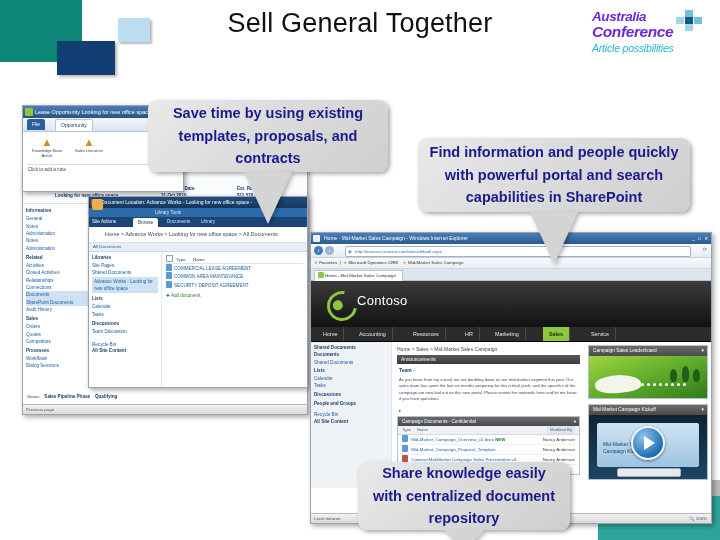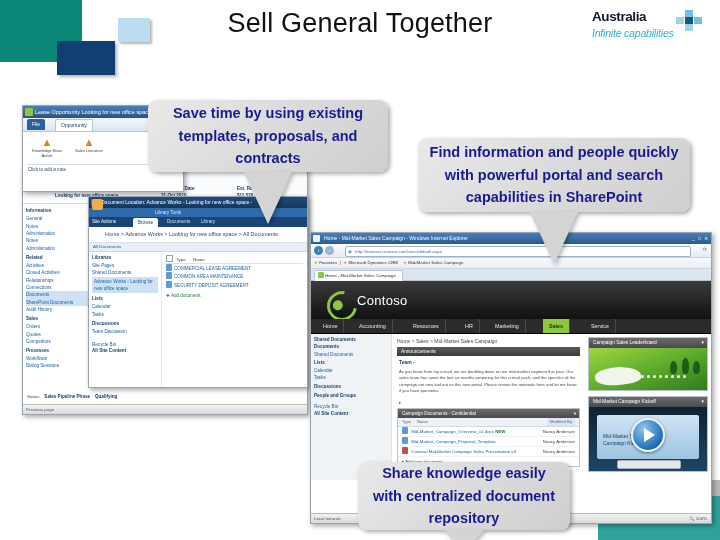--- a/index.html
+++ b/index.html
@@ -26,21 +26,21 @@
   
   #page-title{
     position:absolute;left:0;top:8px;width:720px;text-align:center;
     font-size:27px;color:#111;letter-spacing:.2px;
     font-family:"Liberation Sans", sans-serif;
   }
 
   
   #logo{position:absolute;right:10px;top:10px;width:118px;height:72px;text-align:left;}
   #logo .l1,#logo .l2,#logo .l3{
-    font-weight:bold;color:#0f172a;line-height:1.0;letter-spacing:-.4px;
+    font-weight:bold;color:#6d28d9;line-height:1.0;letter-spacing:-.4px;font-style:italic;
   }
   #logo .l1{font-size:13.5px;}
   #logo .l2{font-size:15px;}
   #logo .l3{font-size:15.5px;}
   #logo .tag{font-size:10.5px;color:#2bb3d4;font-style:italic;margin-top:3px;letter-spacing:-.2px;}
   #logo-mark{position:absolute;right:8px;top:0px;width:26px;height:22px;}
   #logo-mark i{position:absolute;display:block;}
   #logo-mark i:nth-child(1){left:9px;top:0;width:8px;height:7px;background:#6fc2dd;}
   #logo-mark i:nth-child(2){left:0px;top:7px;width:8px;height:7px;background:#9fd3e6;}
   #logo-mark i:nth-child(3){left:9px;top:7px;width:8px;height:7px;background:#15587f;}
@@ -111,21 +111,21 @@
   #win-contoso .ienav{height:13px;background:linear-gradient(#fdfdfd,#e6ebf1);
       border-bottom:1px solid #c9d2db;position:relative;}
   #win-contoso .addr{position:absolute;left:34px;top:2px;right:20px;height:9px;background:#fff;
       border:1px solid #9fb3c8;border-radius:2px;font-size:4.4px;color:#3a6ea5;line-height:9px;padding-left:9px;white-space:nowrap;overflow:hidden;}
   #win-contoso .favbar{height:10px;background:linear-gradient(#f7f9fb,#e9eef3);border-bottom:1px solid #cdd6df;
       font-size:4.4px;color:#333;line-height:10px;padding-left:3px;white-space:nowrap;}
   #win-contoso .ietab{height:11px;background:#dde6ef;border-bottom:1px solid #b9c5d2;position:relative;}
   #win-contoso .ietab .t{position:absolute;left:3px;top:1px;height:10px;line-height:10px;
       background:#fff;border:1px solid #b9c5d2;border-bottom:none;border-radius:2px 2px 0 0;
       font-size:4.4px;color:#333;padding:0 6px 0 10px;white-space:nowrap;}
-  .cbrand{height:38px;background:linear-gradient(#3b3b3b,#111);position:relative;text-align:center;}
+  .cbrand{height:46px;background:linear-gradient(#3b3b3b,#111);position:relative;text-align:center;}
   .cbrand .cname{position:absolute;left:46px;top:12px;color:#fff;font-size:13px;letter-spacing:.3px;}
   .cbrand .cmark{position:absolute;left:16px;top:10px;width:24px;height:24px;border-radius:50%;
       border:3px solid #8dc63f;border-right-color:transparent;transform:rotate(-35deg);}
   .cbrand .cmark:after{content:"";position:absolute;left:4px;top:4px;width:10px;height:10px;border-radius:50%;background:#8dc63f;}
   .cnav{height:14px;background:#2b2b2b;position:relative;border-bottom:1px solid #000;}
   .cnav .ci{position:absolute;top:0;height:14px;line-height:14px;color:#e8e8e8;font-size:5.4px;
       padding:0 6px;border-right:1px solid #4a4a4a;}
   .cnav .ci.on{background:#8dc63f;color:#1a2b05;font-weight:bold;}
   .cbody{display:flex;height:auto;background:#fff;}
   .cside{width:74px;background:#f0f3f6;border-right:1px solid #dfe5ea;padding:3px;}
@@ -201,21 +201,22 @@
 
   <div id="logo">
     <div id="logo-mark">
       <i></i>
         <i></i>
         <i></i>
         <i></i>
         <i></i>
     </div>
     <div class="l1">Australia</div>
-    <div class="tag">Infinite capabilities</div>
+    <div class="l3">Conference</div>
+    <div class="tag">Article possibilities</div>
   </div>
 
   <div class="win" id="win-record">
     <div class="rechdr">
       <div class="folder"></div>
       <div style="flex:1">
         <div class="txt b" style="font-size:6.4px">Lease Opportunity Looking for new...</div>
         <div class="cols" style="margin-top:3px">
           <div style="width:92px">
             <div class="txt b">Topic</div>

